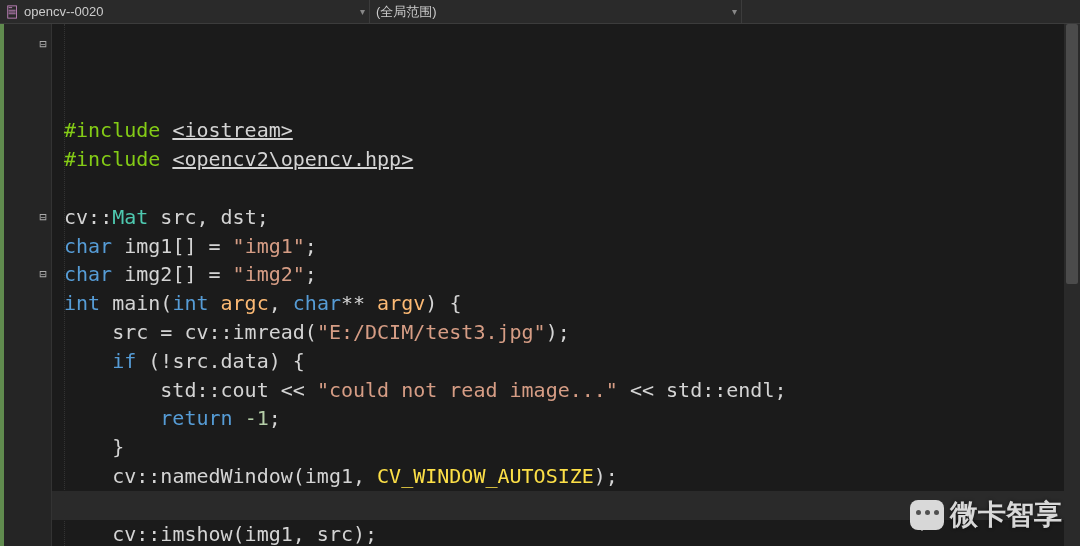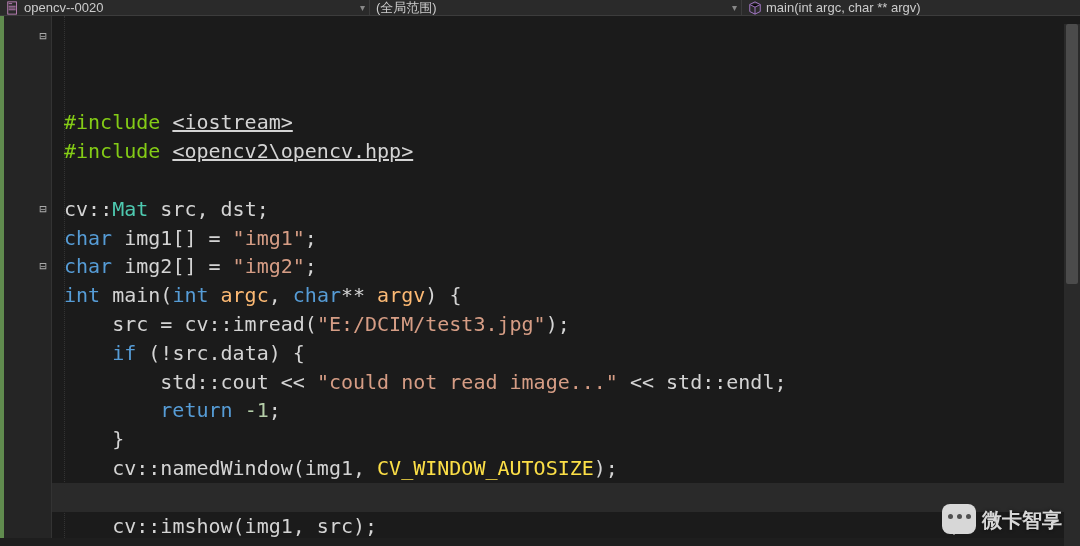--- a/index.html
+++ b/index.html
@@ -9,21 +9,21 @@
     font-size:20px;
     color:#d4d4d4;
     width:1080px; height:546px;
     overflow:hidden;
     position:relative;
   }
 
   
   .navbar {
     display:flex;
-    height:16px;
+    height:24px;
     background:#2a2a2a;
     align-items:center;
     border-bottom:1px solid #3c3c3c;
     font-size:13px;
     font-family:"Microsoft YaHei","Segoe UI",sans-serif;
   }
   .navitem {
     display:flex; align-items:center;
     height:100%;
     padding:0 6px;
@@ -99,24 +99,24 @@
   .scrollbar-v .thumb {
     position:absolute; left:2px; right:2px;
     top:0; height:260px;
     background:#4b4b4b;
     border-radius:2px;
   }
 
   .watermark {
     position:absolute;
     right:18px; bottom:12px;
-    display:flex; align-items:flex-end; gap:6px;
+    display:flex; align-items:center; gap:6px;
     color:#e8e8e8;
     font-family:"Microsoft YaHei",sans-serif;
-    font-size:20px; font-weight:600;
+    font-size:28px; font-weight:600;
     text-shadow:0 0 4px rgba(0,0,0,.6);
     opacity:.92;
   }
   .watermark .bubble {
     width:34px; height:30px;
     background:#e8e8e8;
     border-radius:8px;
     position:relative;
   }
   .watermark .bubble::after{
@@ -142,29 +142,20 @@
           <path d="M3 3h4M3 6h8M3 8h8M3 10h8" stroke="#c586c0" stroke-width="1"></path>
         </svg>
     </span>
     <span class="nav-label">opencv--0020</span>
     <span class="chev">▾</span>
   </div>
   <div class="navitem scope">
     <span class="nav-label">(全局范围)</span>
     <span class="chev">▾</span>
   </div>
-  <div class="navitem func">
-    <span class="nav-icon">
-      <svg viewBox="0 0 16 16">
-          <path d="M8 1l6 3v8l-6 3-6-3V4z" fill="none" stroke="#b180d7" stroke-width="1"></path>
-          <path d="M2 4l6 3 6-3M8 7v8" stroke="#b180d7" stroke-width="1"></path>
-        </svg>
-    </span>
-    <span class="nav-label">main(int argc, char ** argv)</span>
-  </div>
 </div>
 
 <div class="editor">
   <div class="gutter">
     <div class="indicator"></div>
     <div id="folds">
         <div class="fold" style="top: 14px;">⊟</div>
         <div class="fold" style="top: 186.8px;">⊟</div>
         <div class="fold" style="top: 244.4px;">⊟</div>
       </div>

